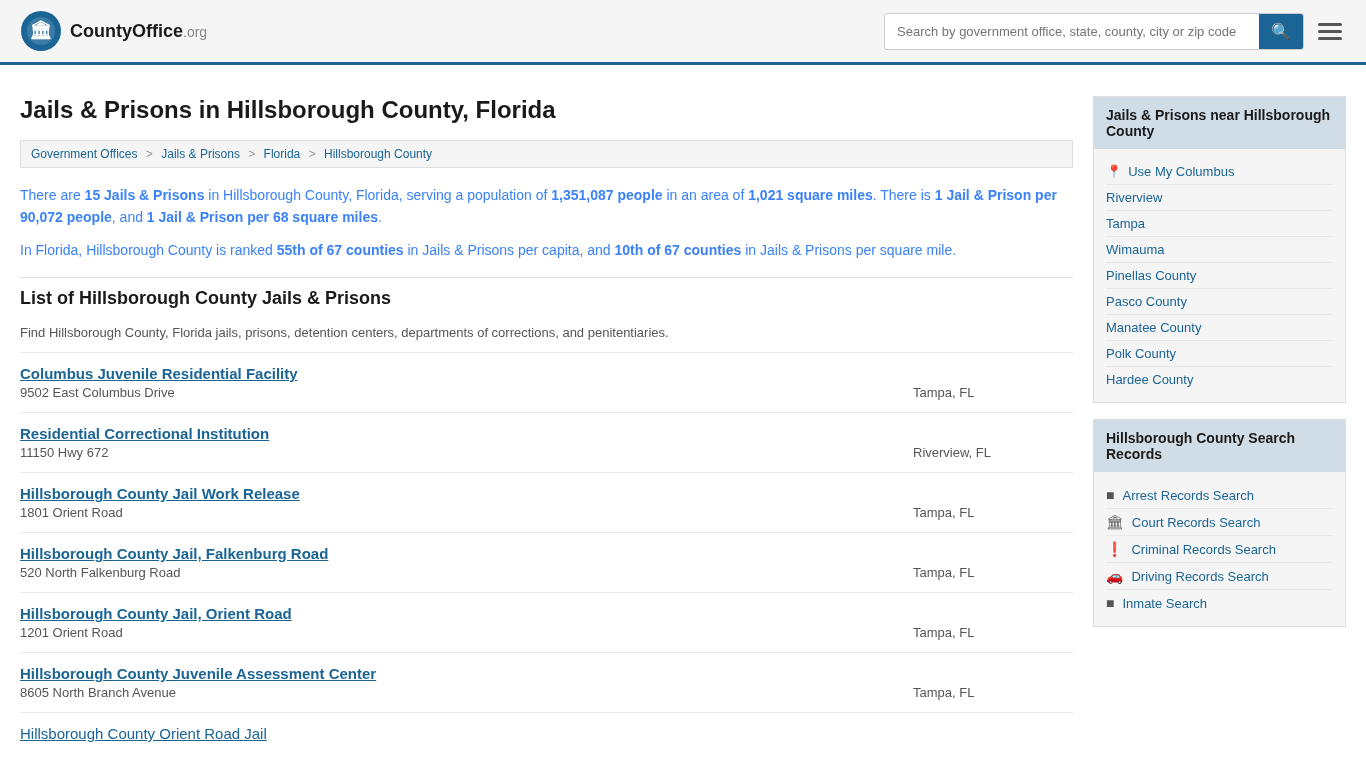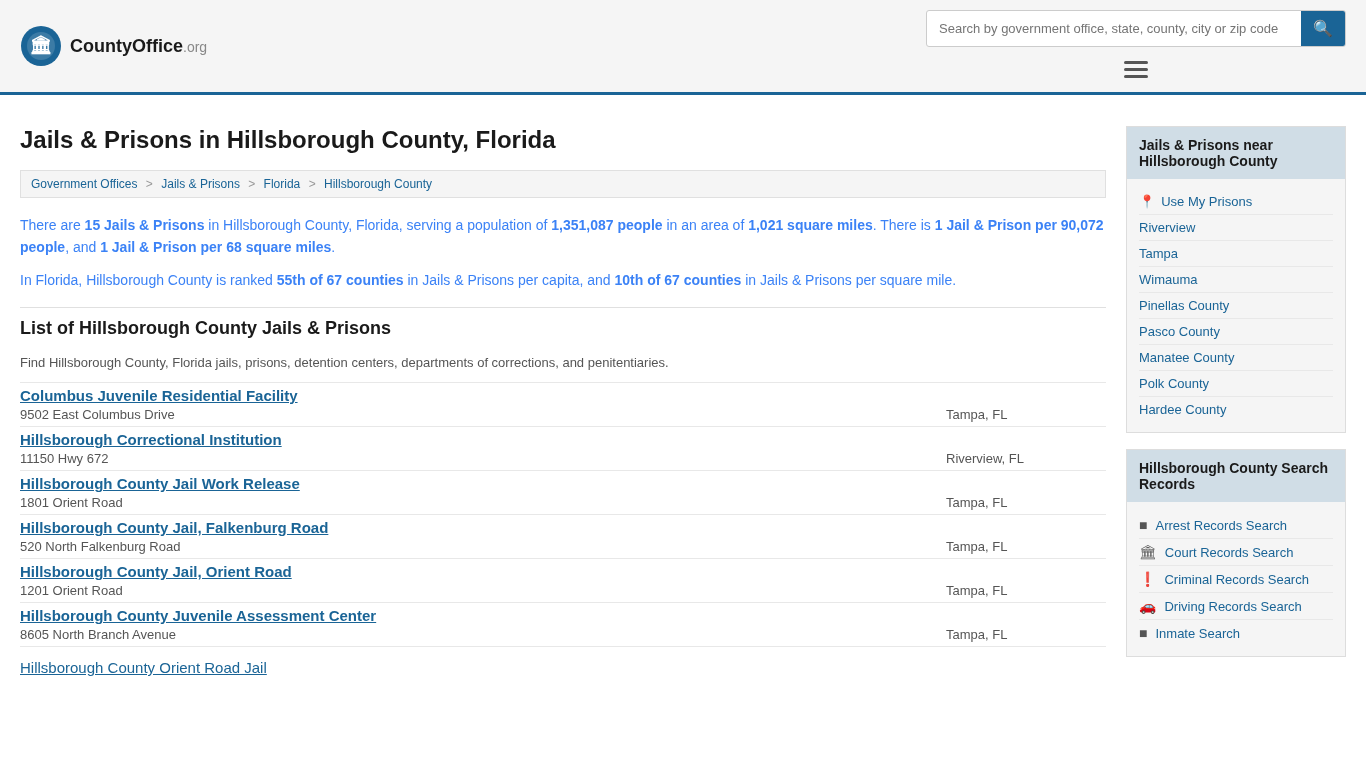--- a/index.html
+++ b/index.html
@@ -20,21 +20,20 @@
       gap: 8px;
     }
     .logo-icon {
       width: 42px;
       height: 42px;
     }
     .header-right {
       display: flex;
       align-items: center;
       gap: 10px;
-      flex-direction: column;
     }
     .search-bar {
       display: flex;
       align-items: center;
       border: 1px solid #ccc;
       background: #fff;
       border-radius: 3px;
       overflow: hidden;
       width: 420px;
     }
@@ -78,21 +77,21 @@
       max-width: 1366px;
       margin: 11px auto;
       padding: 20px 20px;
       display: flex;
       gap: 20px;
     }
     .content-area {
       flex: 1;
     }
     .sidebar {
-      width: 220px;
+      width: 253px;
       flex-shrink: 0;
     }
 
     
     .page-title {
       font-size: 24px;
       font-weight: bold;
       color: #1a1a1a;
       margin-bottom: 16px;
     }
@@ -134,21 +133,21 @@
     
     .description {
       font-size: 13px;
       color: #555;
       margin-bottom: 12px;
     }
 
     
     .jail-item {
       border-top: 1px solid #e8e8e8;
-      padding: 4px 0;
+      padding: 12px 0;
       display: flex;
       align-items: flex-start;
     }
     .jail-item:last-child { border-bottom: 1px solid #e8e8e8; }
     .jail-info {
       flex: 1;
     }
     .jail-name a {
       font-size: 15px;
       font-weight: bold;
@@ -295,21 +294,21 @@
             <a href="#">Columbus Juvenile Residential Facility</a>
           </div>
           <div class="jail-address">9502 East Columbus Drive</div>
         </div>
         <div class="jail-city">Tampa, FL</div>
       </div>
 
       <div class="jail-item">
         <div class="jail-info">
           <div class="jail-name">
-            <a href="#">Hillsborough Correctional Institution</a>
+            <a href="#">Residential Correctional Institution</a>
           </div>
           <div class="jail-address">11150 Hwy 672</div>
         </div>
         <div class="jail-city">Riverview, FL</div>
       </div>
 
       <div class="jail-item">
         <div class="jail-info">
           <div class="jail-name">
             <a href="#">Hillsborough County Jail Work Release</a>
@@ -358,21 +357,21 @@
     </div>
   </div>
 
   <div class="sidebar">
 
     <div class="sidebar-box">
       <div class="sidebar-box-title">Jails &amp; Prisons near Hillsborough County</div>
       <div class="sidebar-box-content">
         <div class="sidebar-use-location">
           <span>📍</span>
-          <span>Use My Prisons</span>
+          <span>Use My Columbus</span>
         </div>
         <a href="#" class="sidebar-link">Riverview</a>
         <a href="#" class="sidebar-link">Tampa</a>
         <a href="#" class="sidebar-link">Wimauma</a>
         <a href="#" class="sidebar-link">Pinellas County</a>
         <a href="#" class="sidebar-link">Pasco County</a>
         <a href="#" class="sidebar-link">Manatee County</a>
         <a href="#" class="sidebar-link">Polk County</a>
         <a href="#" class="sidebar-link">Hardee County</a>
       </div>

